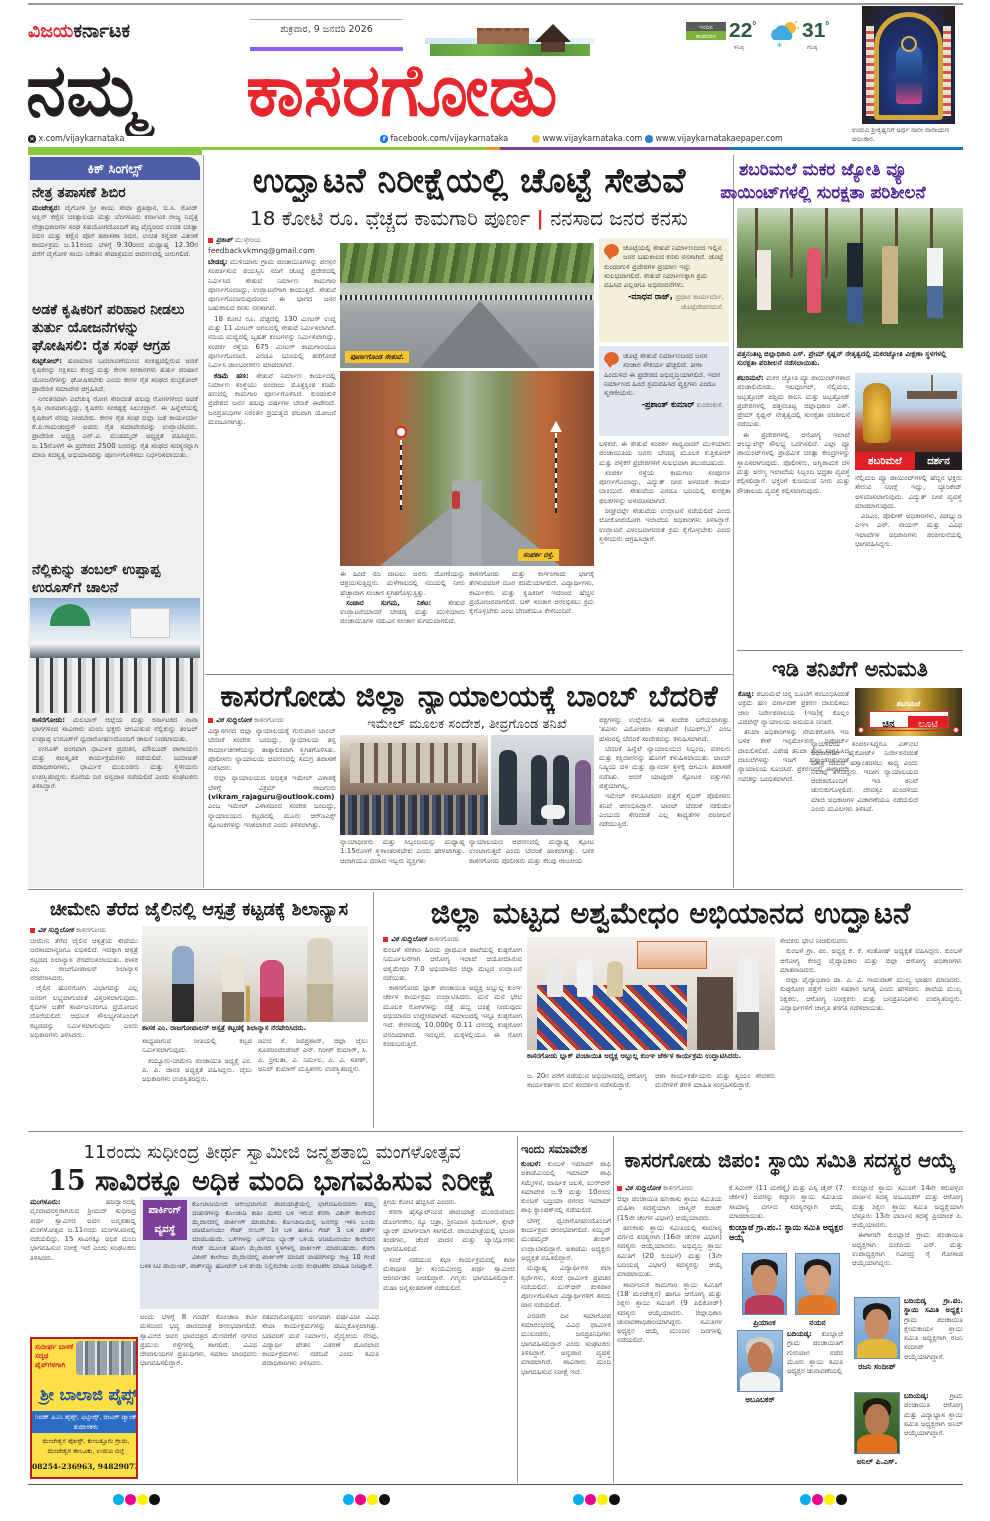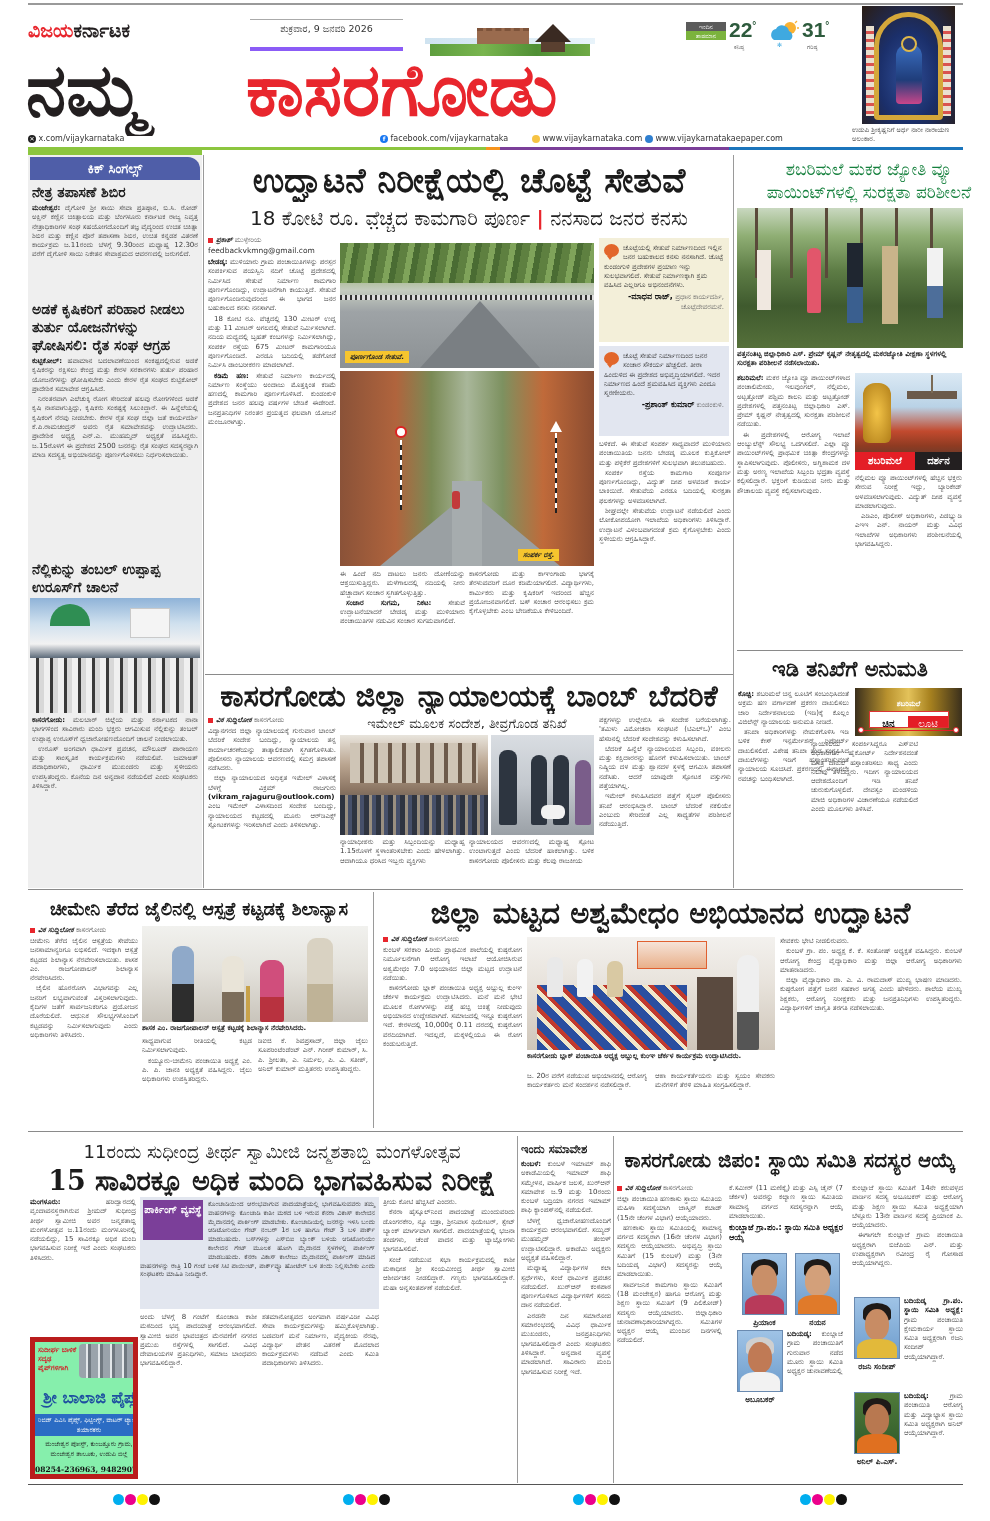--- a/index.html
+++ b/index.html
@@ -185,21 +185,21 @@
     <p><b>ಸಂಚಾರ ಸುಗಮ, ನಿಕಟ:</b> <span>ಸೇತುವೆ ಉದ್ಘಾಟನೆಯಾದರೆ ಬೇಡಡ್ಕ ಮತ್ತು ಮುಳಿಯಾರು ಪಂಚಾಯಿತಿಗಳ ನಡುವಿನ ಸಂಚಾರ ಸುಗಮವಾಗಲಿದೆ.</span></p>
   </div>
   <div class="col" style="left:469px;top:570px;width:125px;height:100px">
     <p><span>ಕಾಸರಗೋಡು ಮತ್ತು ಕಾಞಂಗಾಡು ಭಾಗಕ್ಕೆ ತೆರಳುವವರಿಗೆ ದೂರ ಕಡಿಮೆಯಾಗಲಿದೆ. ವಿದ್ಯಾರ್ಥಿಗಳು, ಕಾರ್ಮಿಕರು ಮತ್ತು ಕೃಷಿಕರಿಗೆ ಇದರಿಂದ ಹೆಚ್ಚಿನ ಪ್ರಯೋಜನವಾಗಲಿದೆ. ಬಸ್ ಸಂಚಾರ ಆರಂಭಿಸಲು ಕ್ರಮ ಕೈಗೊಳ್ಳಬೇಕು ಎಂಬ ಬೇಡಿಕೆಯೂ ಕೇಳಿಬಂದಿದೆ.</span></p>
   </div>
 
   <div class="rh" style="left:205px;top:674px;width:528px"></div>
   <div class="rv" style="left:733px;top:155px;height:733px"></div>
 
   <div class="a" style="left:736px;top:155px;width:227px;height:494px"></div>
-  <div class="a" style="left:756px;top:158px;width:226px;height:48px;font-size:17px;line-height:23px;font-weight:normal;text-align:center;color:#15803d;overflow:hidden">ಶಬರಿಮಲೆ ಮಕರ ಜ್ಯೋತಿ ವ್ಯೂ ಪಾಯಿಂಟ್‌ಗಳಲ್ಲಿ ಸುರಕ್ಷತಾ ಪರಿಶೀಲನೆ</div>
+  <div class="a" style="left:710px;top:158px;width:226px;height:48px;font-size:17px;line-height:23px;font-weight:bold;text-align:center;color:#4c1d95;overflow:hidden">ಶಬರಿಮಲೆ ಮಕರ ಜ್ಯೋತಿ ವ್ಯೂ ಪಾಯಿಂಟ್‌ಗಳಲ್ಲಿ ಸುರಕ್ಷತಾ ಪರಿಶೀಲನೆ</div>
   <div class="photo" style="left:737px;top:208px;width:226px;height:140px;background:linear-gradient(180deg,#c9d8c0 0%,#8fae74 20%,#5d7c45 45%,#3f5a2e 70%,#55703a 100%)">
     <div class="a" style="left:0;top:0;width:226px;height:70px;background:repeating-linear-gradient(90deg,transparent 0 18px,#5a4a3a 18px 21px,transparent 21px 35px)"></div>
     <div class="a" style="left:70px;top:40px;width:14px;height:65px;background:#e2566b;border-radius:6px 6px 2px 2px"></div>
     <div class="a" style="left:110px;top:35px;width:16px;height:80px;background:linear-gradient(#1f2630 0 55%,#3a5f8f 55%)"></div>
     <div class="a" style="left:145px;top:38px;width:16px;height:78px;background:#c9b48a"></div>
     <div class="a" style="left:190px;top:40px;width:16px;height:70px;background:linear-gradient(#f2f2f2 0 55%,#4d6e9a 55%)"></div>
     <div class="a" style="left:20px;top:42px;width:14px;height:60px;background:#f0e8e0"></div>
   </div>
   <div class="cap" style="left:737px;top:350px;width:226px;height:19px">ಪತ್ತನಂತಿಟ್ಟ ಜಿಲ್ಲಾಧಿಕಾರಿ ಎಸ್. ಪ್ರೇಮ್ ಕೃಷ್ಣನ್ ನೇತೃತ್ವದಲ್ಲಿ ಮಕರಜ್ಯೋತಿ ವೀಕ್ಷಣಾ ಸ್ಥಳಗಳಲ್ಲಿ ಸುರಕ್ಷತಾ ಪರಿಶೀಲನೆ ನಡೆಸಲಾಯಿತು.</div>
   <div class="col" style="left:737px;top:374px;width:113px;height:272px">
@@ -328,36 +328,36 @@
 
   <div class="rh" style="left:28px;top:1131px;width:935px"></div>
 
   <div class="a" style="left:28px;top:1134px;width:488px;height:350px"></div>
   <div class="a" style="left:28px;top:1140px;width:488px;height:24px;font-size:18px;line-height:24px;text-align:center;color:#222;white-space:nowrap;overflow:hidden">11ರಂದು ಸುಧೀಂದ್ರ ತೀರ್ಥ ಸ್ವಾಮೀಜಿ ಜನ್ಮಶತಾಬ್ದಿ ಮಂಗಳೋತ್ಸವ</div>
   <div class="hl" style="left:28px;top:1165px;width:488px;height:31px;font-size:27px;line-height:31px;font-family:'DejaVu Serif',serif">15 ಸಾವಿರಕ್ಕೂ ಅಧಿಕ ಮಂದಿ ಭಾಗವಹಿಸುವ ನಿರೀಕ್ಷೆ</div>
   <div class="col" style="left:30px;top:1198px;width:106px;height:135px">
     <p><b>ಮಂಗಳೂರು:</b> <span>ಹರಿದ್ವಾರದಲ್ಲಿ ವೃಂದಾವನಸ್ಥರಾಗಿರುವ ಶ್ರೀಮದ್ ಸುಧೀಂದ್ರ ತೀರ್ಥ ಸ್ವಾಮೀಜಿ ಅವರ ಜನ್ಮಶತಾಬ್ದಿ ಮಂಗಳೋತ್ಸವ ಜ.11ರಂದು ಮಂಗಳೂರಿನಲ್ಲಿ ನಡೆಯಲಿದ್ದು, 15 ಸಾವಿರಕ್ಕೂ ಅಧಿಕ ಮಂದಿ ಭಾಗವಹಿಸುವ ನಿರೀಕ್ಷೆ ಇದೆ ಎಂದು ಸಂಘಟಕರು ತಿಳಿಸಿದರು.</span></p>
   </div>
   <div class="a" style="left:140px;top:1197px;width:239px;height:112px;background:#e2e6ef;overflow:hidden">
-    <div style="float:left;width:60px;height:40px;margin:3px 5px 17px 3px;background:#7b3f99;color:#fff;font-size:10px;font-weight:bold;line-height:19px;text-align:center;overflow:hidden">ಪಾರ್ಕಿಂಗ್ ವ್ಯವಸ್ಥೆ</div>
+    <div style="float:left;width:44px;height:40px;margin:3px 5px 17px 3px;background:#7b3f99;color:#fff;font-size:10px;font-weight:bold;line-height:19px;text-align:center;overflow:hidden">ಪಾರ್ಕಿಂಗ್ ವ್ಯವಸ್ಥೆ</div>
     <div style="font-size:6.6px;line-height:8.8px;color:#333;padding:3px 4px 0 0;text-align:justify">ಕೊಂಚಾಡಿಯಿಂದ ಆರಂಭವಾಗುವ ಪಾದಯಾತ್ರೆಯಲ್ಲಿ ಭಾಗವಹಿಸುವವರು ತಮ್ಮ ವಾಹನಗಳನ್ನು ಕೊಂಚಾಡಿ ಕಾಶೀ ಮಠದ ಬಳಿ ಇರುವ ಕೆನರಾ ವಿಕಾಸ್ ಕಾಲೇಜಿನ ಮೈದಾನದಲ್ಲಿ ಪಾರ್ಕಿಂಗ್ ಮಾಡಬೇಕು. ಕೊಂಚಾಡಿಯಲ್ಲಿ ಜನರನ್ನು ಇಳಿಸಿ ಬಂದು ಆಡಿಟೋರಿಯಂ ಗೇಟ್ ನಂಬರ್ 1ರ ಬಳಿ ಹಾಗೂ ಗೇಟ್ 3 ಬಳಿ ಪಾರ್ಕ್ ಮಾಡಬಹುದು. ಬಸ್‌ಗಳನ್ನು ಎಸ್‌ಬಿಐ ಬ್ಯಾಂಕ್ ಬಳಿಯ ಆಡಿಟೋರಿಯಂ ಕಾಲೇಜಿನ ಗೇಟ್ ಮೂಲಕ ಹೋಗಿ ಮೈದಾನದ ಸ್ಥಳಗಳಲ್ಲಿ ಪಾರ್ಕಿಂಗ್ ಮಾಡಬಹುದು. ಕೆನರಾ ವಿಕಾಸ್ ಕಾಲೇಜು ಮೈದಾನದಲ್ಲಿ ಪಾರ್ಕಿಂಗ್ ಮಾಡಿದ ವಾಹನಗಳನ್ನು ರಾತ್ರಿ 10 ಗಂಟೆ ಬಳಿಕ ಸಿಟಿ ಪಾಯಿಂಟ್, ಪಾರ್ಕ್‌ವ್ಯೂ ಹೋಟೆಲ್ ಬಳಿ ತಂದು ನಿಲ್ಲಿಸಬೇಕು ಎಂದು ಸಂಘಟಕರು ಮಾಹಿತಿ ನೀಡಿದ್ದಾರೆ.</div>
   </div>
   <div class="col" style="left:383px;top:1198px;width:132px;height:285px">
     <p><span>ತ್ರೀಯ ಕೋಟಿ ಹೆಚ್ಚಿಸಿದೆ ಎಂದರು.</span></p>
     <p><span>ಕೆನರಾ ಹೈಸ್ಕೂಲ್‌ನಿಂದ ಪಾದಯಾತ್ರೆ ಮುಂದುವರಿದು ಡೊಂಗರಕೇರಿ, ನ್ಯೂ ಚಿತ್ರಾ, ಶ್ರೀನಿವಾಸ ಥಿಯೇಟರ್, ಸ್ಟೇಟ್ ಬ್ಯಾಂಕ್ ಮಾರ್ಗವಾಗಿ ಸಾಗಲಿದೆ. ಪಾದಯಾತ್ರೆಯಲ್ಲಿ ಭಜನಾ ತಂಡಗಳು, ಚೆಂಡೆ ವಾದನ ಮತ್ತು ಟ್ಯಾಬ್ಲೋಗಳು ಭಾಗವಹಿಸಲಿವೆ.</span></p>
     <p><span>ಸಂಜೆ ನಡೆಯುವ ಸಭಾ ಕಾರ್ಯಕ್ರಮದಲ್ಲಿ ಕಾಶೀ ಮಠಾಧೀಶ ಶ್ರೀ ಸಂಯಮೀಂದ್ರ ತೀರ್ಥ ಸ್ವಾಮೀಜಿ ಆಶೀರ್ವಚನ ನೀಡಲಿದ್ದಾರೆ. ಗಣ್ಯರು ಭಾಗವಹಿಸಲಿದ್ದಾರೆ. ಮಹಾ ಅನ್ನಸಂತರ್ಪಣೆ ನಡೆಯಲಿದೆ.</span></p>
   </div>
   <div class="col" style="left:140px;top:1313px;width:117px;height:170px">
     <p><span>ಅಂದು ಬೆಳಗ್ಗೆ 8 ಗಂಟೆಗೆ ಕೊಂಚಾಡಿ ಕಾಶೀ ಮಠದಿಂದ ಭವ್ಯ ಪಾದಯಾತ್ರೆ ಆರಂಭವಾಗಲಿದೆ. ಸ್ವಾಮೀಜಿ ಅವರ ಭಾವಚಿತ್ರದ ಮೆರವಣಿಗೆ ನಗರದ ಪ್ರಮುಖ ರಸ್ತೆಗಳಲ್ಲಿ ಸಾಗಲಿದೆ. ವಿವಿಧ ದೇವಾಲಯಗಳ ಪ್ರತಿನಿಧಿಗಳು, ಸಮಾಜ ಬಾಂಧವರು ಭಾಗವಹಿಸಲಿದ್ದಾರೆ.</span></p>
   </div>
   <div class="col" style="left:262px;top:1313px;width:117px;height:170px">
     <p><span>ಶತಮಾನೋತ್ಸವದ ಅಂಗವಾಗಿ ವರ್ಷವಿಡೀ ವಿವಿಧ ಸೇವಾ ಕಾರ್ಯಕ್ರಮಗಳನ್ನು ಹಮ್ಮಿಕೊಳ್ಳಲಾಗಿತ್ತು. ಬಡವರಿಗೆ ಮನೆ ನಿರ್ಮಾಣ, ವೈದ್ಯಕೀಯ ನೆರವು, ವಿದ್ಯಾರ್ಥಿ ವೇತನ ವಿತರಣೆ ಮೊದಲಾದ ಕಾರ್ಯಕ್ರಮಗಳು ನಡೆದಿವೆ ಎಂದು ಸಮಿತಿ ಪದಾಧಿಕಾರಿಗಳು ತಿಳಿಸಿದರು.</span></p>
   </div>
 
-  <div class="a" style="left:30px;top:1337px;width:108px;height:142px;border:5px solid #b91c1c;background:#86efac;overflow:hidden">
+  <div class="a" style="left:30px;top:1337px;width:108px;height:142px;border:2px solid #b91c1c;background:#fde047;overflow:hidden">
     <div class="a" style="left:44px;top:2px;width:62px;height:34px;background:repeating-linear-gradient(90deg,#9aa3ab 0 7px,#e3e7ea 7px 9px,#6f7880 9px 12px);border-radius:4px"></div>
     <div class="a" style="left:3px;top:4px;width:44px;height:34px;font-size:7px;line-height:9px;font-weight:bold;color:#d2232a;overflow:hidden">ಸುದೀರ್ಘ ಬಾಳಿಕೆ ಸದೃಢ ಪೈಪ್‌ಗಳಿಗಾಗಿ</div>
     <div class="a" style="left:2px;top:44px;width:104px;height:24px;font-size:16px;line-height:24px;font-weight:bold;color:#1e4fa0;text-align:right;white-space:nowrap;overflow:hidden">ಶ್ರೀ ಬಾಲಾಜಿ ಪೈಪ್ಸ್</div>
     <div class="a" style="left:0;top:72px;width:108px;height:22px;background:#2b6cc4;color:#fff;font-size:6.5px;line-height:10px;text-align:center;padding:1px 3px;overflow:hidden">ರಿಜಿಡ್ ಪಿವಿಸಿ ಪೈಪ್ಸ್, ಫಿಟ್ಟಿಂಗ್ಸ್, ವಾಟರ್ ಟ್ಯಾಂಕ್ ತಯಾರಕರು</div>
     <div class="a" style="left:2px;top:97px;width:104px;height:22px;font-size:6.5px;line-height:10px;text-align:center;color:#222;overflow:hidden">ಮಂಜೇಶ್ವರ ಪೋಸ್ಟ್, ಕುಂಜತ್ತೂರು ಗ್ರಾಮ, ಮಂಜೇಶ್ವರ ತಾಲೂಕು, ಉಡುಪಿ ಜಿಲ್ಲೆ</div>
     <div class="a" style="left:0;top:123px;width:108px;height:12px;font-size:7.5px;font-weight:bold;text-align:center;color:#111;white-space:nowrap;font-family:'DejaVu Serif',serif">08254-236963, 9482907356.</div>
   </div>
 
   <div class="rv" style="left:517px;top:1136px;height:347px"></div>
 
@@ -370,21 +370,21 @@
     <p><span>ಎರಡನೇ ದಿನ ಸಮಾರೋಪ ಸಮಾರಂಭದಲ್ಲಿ ವಿವಿಧ ಧಾರ್ಮಿಕ ಮುಖಂಡರು, ಜನಪ್ರತಿನಿಧಿಗಳು ಭಾಗವಹಿಸಲಿದ್ದಾರೆ ಎಂದು ಸಂಘಟಕರು ತಿಳಿಸಿದ್ದಾರೆ. ಅನ್ನದಾನ ವ್ಯವಸ್ಥೆ ಮಾಡಲಾಗಿದೆ. ಸಾವಿರಾರು ಮಂದಿ ಭಾಗವಹಿಸುವ ನಿರೀಕ್ಷೆ ಇದೆ.</span></p>
   </div>
 
   <div class="rv" style="left:613px;top:1136px;height:347px"></div>
 
   <div class="a" style="left:615px;top:1136px;width:348px;height:347px"></div>
   <div class="hl" style="left:617px;top:1142px;width:346px;height:36px;font-size:20px;line-height:36px">ಕಾಸರಗೋಡು ಜಿಪಂ: ಸ್ಥಾಯಿ ಸಮಿತಿ ಸದಸ್ಯರ ಆಯ್ಕೆ</div>
   <div class="byline" style="left:617px;top:1184px"><span class="sq"></span><b>ವಿಕ ಸುದ್ದಿಲೋಕ</b> <span>ಕಾಸರಗೋಡು</span></div>
   <div class="col" style="left:617px;top:1195px;width:105px;height:288px">
     <p><span>ಜಿಲ್ಲಾ ಪಂಚಾಯಿತಿ ಹಣಕಾಸು ಸ್ಥಾಯಿ ಸಮಿತಿಯ ಮಹಿಳಾ ಸದಸ್ಯೆಯಾಗಿ ಜಾಸ್ಮಿನ್ ಕಬಾಡ್ (15ನೇ ಚೆಂಗಳ ವಿಭಾಗ) ಆಯ್ಕೆಯಾದರು.</span></p>
-    <p><span>ಹಣಕಾಸು ಸ್ಥಾಯಿ ಸಮಿತಿಯಲ್ಲಿ ಸಾಮಾನ್ಯ ವರ್ಗದ ಸದಸ್ಯರಾಗಿ (16ನೇ ಚೆಂಗಳ ವಿಭಾಗ) ಸದಸ್ಯರು ಆಯ್ಕೆಯಾದರು. ಅಭಿವೃದ್ಧಿ ಸ್ಥಾಯಿ ಸಮಿತಿಗೆ (15 ಕುಂಬಳೆ) ಮತ್ತು (3ನೇ ಬದಿಯಡ್ಕ ವಿಭಾಗ) ಸದಸ್ಯರನ್ನು ಆಯ್ಕೆ ಮಾಡಲಾಯಿತು.</span></p>
+    <p><span>ಹಣಕಾಸು ಸ್ಥಾಯಿ ಸಮಿತಿಯಲ್ಲಿ ಸಾಮಾನ್ಯ ವರ್ಗದ ಸದಸ್ಯರಾಗಿ (16ನೇ ಚೆಂಗಳ ವಿಭಾಗ) ಸದಸ್ಯರು ಆಯ್ಕೆಯಾದರು. ಅಭಿವೃದ್ಧಿ ಸ್ಥಾಯಿ ಸಮಿತಿಗೆ (20 ಕುಂಬಳೆ) ಮತ್ತು (3ನೇ ಬದಿಯಡ್ಕ ವಿಭಾಗ) ಸದಸ್ಯರನ್ನು ಆಯ್ಕೆ ಮಾಡಲಾಯಿತು.</span></p>
     <p><span>ಸಾರ್ವಜನಿಕ ಕಾಮಗಾರಿ ಸ್ಥಾಯಿ ಸಮಿತಿಗೆ (18 ಮಂಜೇಶ್ವರ) ಹಾಗೂ ಆರೋಗ್ಯ ಮತ್ತು ಶಿಕ್ಷಣ ಸ್ಥಾಯಿ ಸಮಿತಿಗೆ (9 ಪಿಲಿಕೋಡ್) ಸದಸ್ಯರು ಆಯ್ಕೆಯಾದರು. ಜಿಲ್ಲಾಧಿಕಾರಿ ಚುನಾವಣಾಧಿಕಾರಿಯಾಗಿದ್ದರು. ಸಮಿತಿಗಳ ಅಧ್ಯಕ್ಷರ ಆಯ್ಕೆ ಮುಂದಿನ ದಿನಗಳಲ್ಲಿ ನಡೆಯಲಿದೆ.</span></p>
   </div>
   <div class="col" style="left:729px;top:1184px;width:114px;height:38px">
     <p><span>ಕೆ.ಸಮೀರ್ (11 ಮಣಿಕ್ಕೈ) ಮತ್ತು ಎಸ್ಸಿ ಚೈನ್ (7 ಚೆರ್ಕಳ) ಅವರನ್ನು ಕಲ್ಯಾಣ ಸ್ಥಾಯಿ ಸಮಿತಿಯ ಸಾಮಾನ್ಯ ವರ್ಗದ ಸದಸ್ಯರನ್ನಾಗಿ ಆಯ್ಕೆ ಮಾಡಲಾಯಿತು.</span></p>
   </div>
   <div class="a" style="left:729px;top:1223px;width:114px;height:28px;font-size:8px;line-height:10px;font-weight:bold;color:#111;overflow:hidden">ಕುಂಬ್ಡಾಜೆ ಗ್ರಾ.ಪಂ.: ಸ್ಥಾಯಿ ಸಮಿತಿ ಅಧ್ಯಕ್ಷರ ಆಯ್ಕೆ</div>
 
   <div class="portrait" style="left:742px;top:1253px;width:45px;height:62px">
     <div class="hair"></div>
       <div class="face" style="background:#c98f68"></div>

